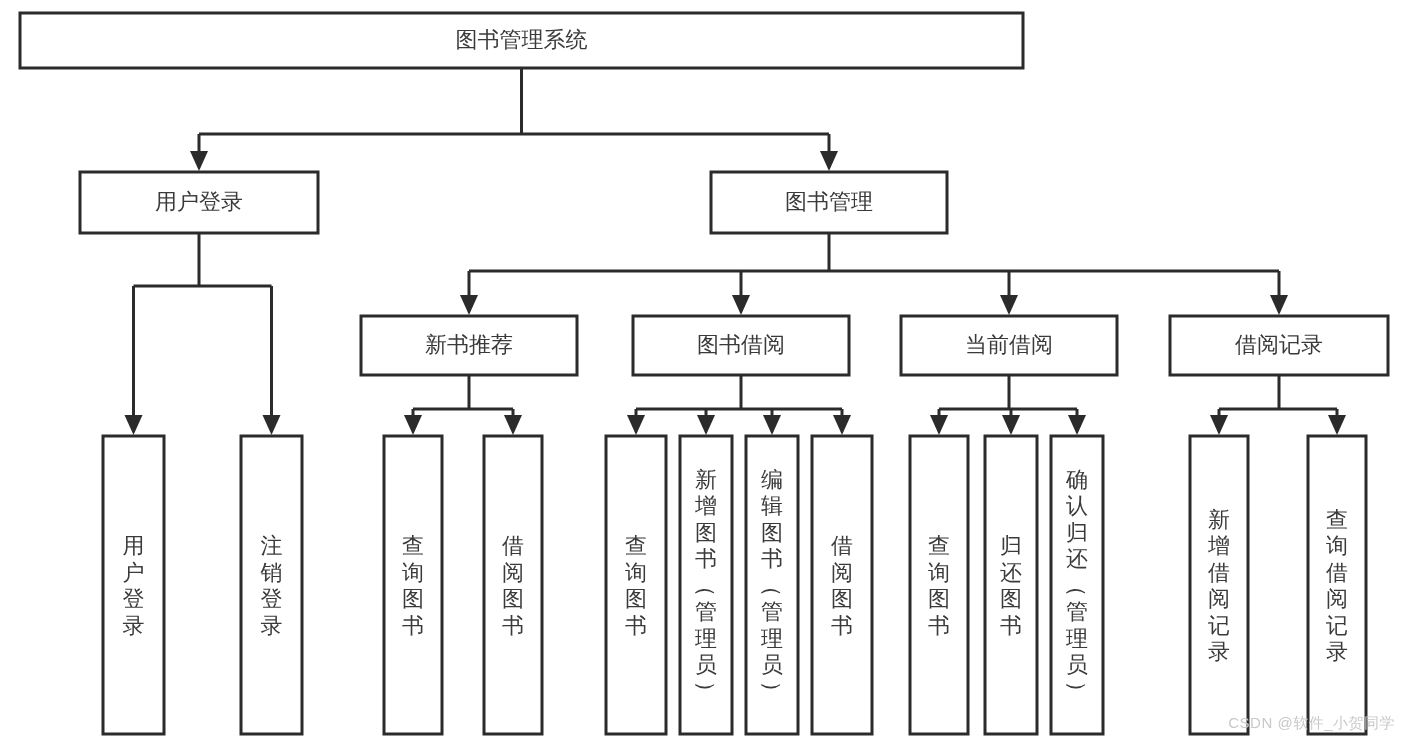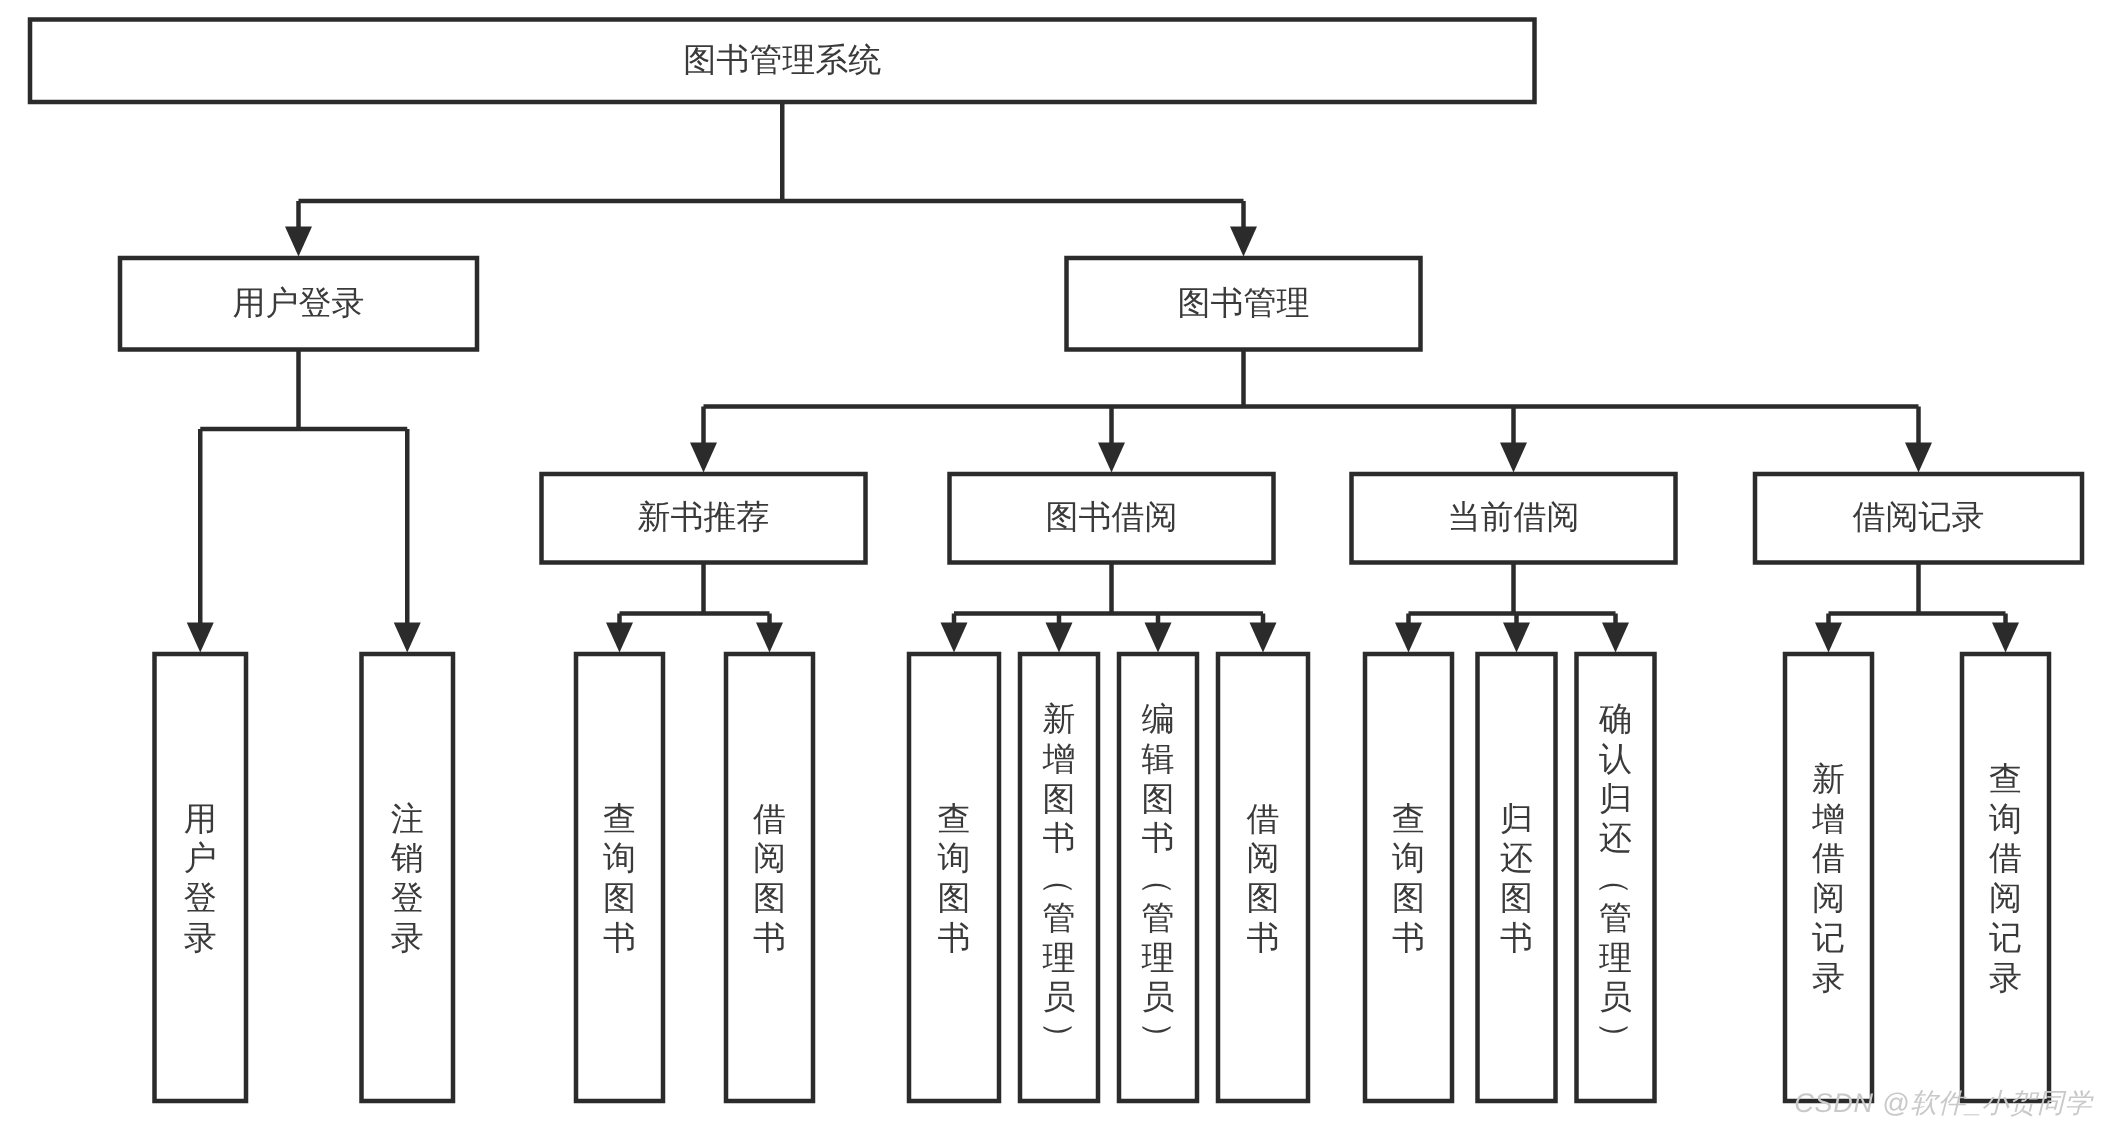--- a/index.html
+++ b/index.html
@@ -31,28 +31,27 @@
     stroke-width:3;
     fill:none;
   }
   .arrow-head{
     fill:#2b2b2b;
     stroke:none;
   }
   .watermark{
     position:absolute;
     right:10px;
-    bottom:0;
+    bottom:14px;
     color:#c9c9c9;
-    font-size:18px;
+    font-size:15px;
     font-family:"Liberation Sans","DejaVu Sans",sans-serif;
     white-space:nowrap;
     letter-spacing:0.5px;
     user-select:none;
-    font-style:italic;
   }
 </style>
 </head>
 <body>
 
 <svg id="diagram" viewBox="0 0 1405 747" xmlns="http://www.w3.org/2000/svg">
   <g id="connectors-layer">
       <path d="M 521.5 68 L 521.5 134" class="connector"></path>
       <path d="M 199 134 L 829 134" class="connector"></path>
       <path d="M 199 134 L 199 153" class="connector"></path>

